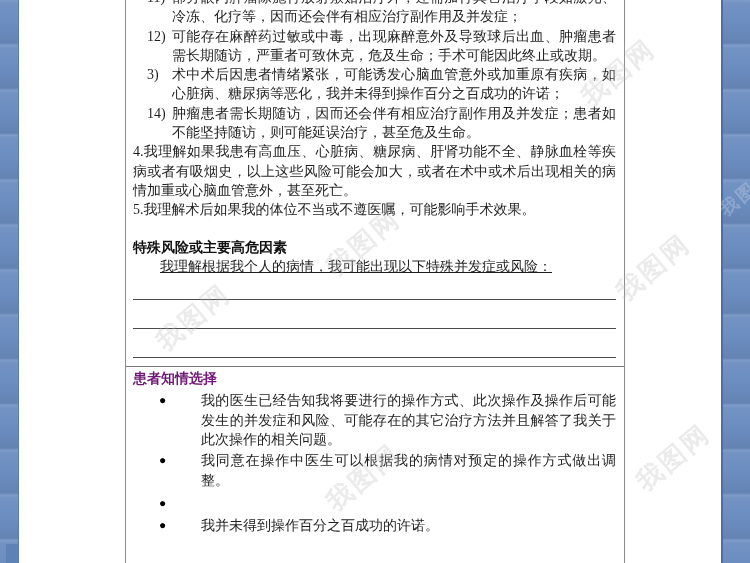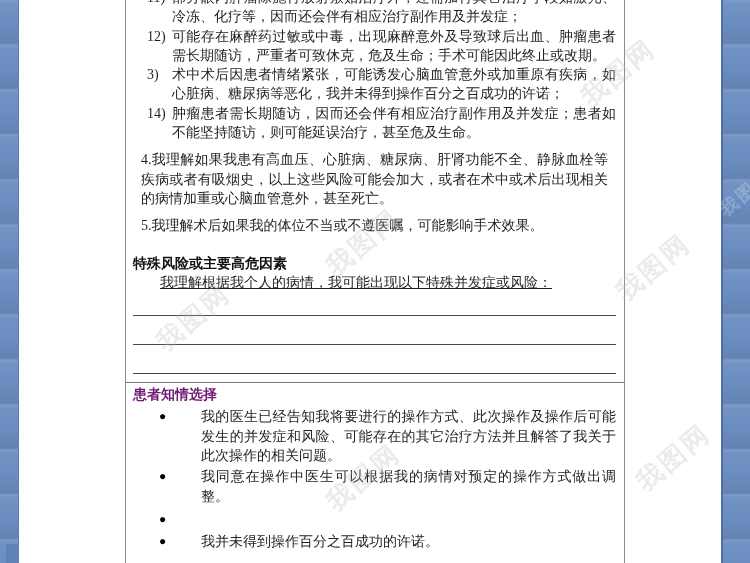--- a/index.html
+++ b/index.html
@@ -32,21 +32,21 @@
   .doc-content{
     position:relative;top:-12px;
     padding:0 8px 0 7px;
     font-size:14px;line-height:19.3px;color:#1f1f1f;
     text-align:justify;
   }
   
   .num-item{display:flex;margin-left:14px;}
   .num-item .num{flex:0 0 25px;}
   .num-item .itxt{flex:1;}
-  .para{margin:8px;}
+  .para{margin:0;}
   .sec-head{font-weight:bold;color:#111;margin-top:18px;}
   .intro-line{padding-left:27px;text-decoration:underline;}
   .fill-line{height:0;border-bottom:1px solid #4a4a4a;margin-top:28px;}
   .fill-line.first{margin-top:23px;}
   .note-line{margin-top:36px;}
   .divider{height:0;border-top:1px solid #767676;margin:8px -8px 0 -7px;}
   .sec-head2{font-weight:bold;color:#701a75;margin-top:2px;}
   .bullet-row{display:flex;margin-top:2px;}
   .bullet-row.b1{margin-top:3px;}
   .bullet-row .bmark{flex:0 0 26px;padding-left:26px;font-size:12px;color:#000;}

